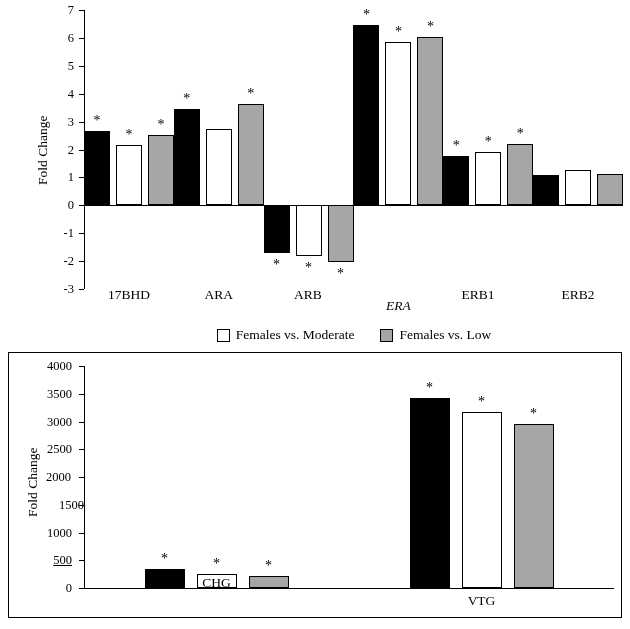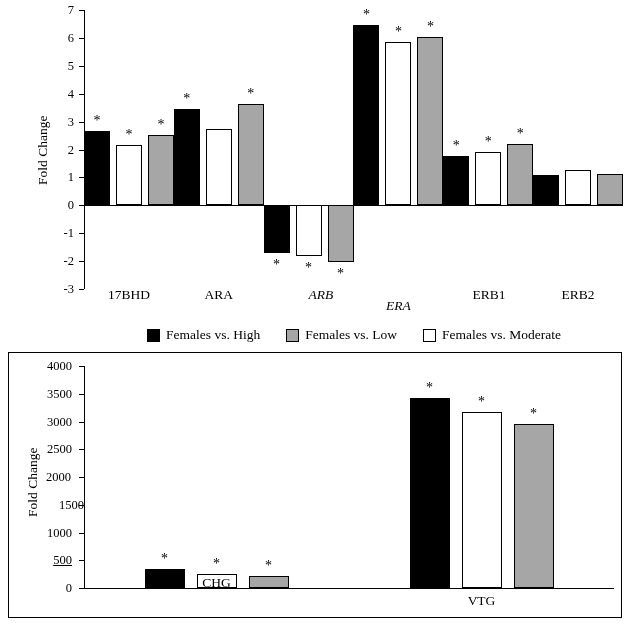--- a/index.html
+++ b/index.html
@@ -162,39 +162,35 @@
         <div class="star" style="width: 26px; left: 391.25px; top: 125.29px;">*</div>
         <div class="bar" style="left: 423.25px; top: 133.92px; width: 26px; height: 61.38px; background: rgb(166, 166, 166);"></div>
         <div class="star" style="width: 26px; left: 423.25px; top: 116.92px;">*</div>
         <div class="bar" style="left: 449.083px; top: 165.168px; width: 26px; height: 30.132px; background: rgb(0, 0, 0);"></div>
         <div class="bar" style="left: 481.083px; top: 159.867px; width: 26px; height: 35.433px; background: rgb(255, 255, 255);"></div>
         <div class="bar" style="left: 513.083px; top: 164.052px; width: 26px; height: 31.248px; background: rgb(166, 166, 166);"></div>
       </div>
     <div id="top-cats">
         <div class="cat-label" style="width: 89.8333px; left: 84px; top: 288px;">17BHD</div>
         <div class="cat-label" style="width: 89.8333px; left: 173.833px; top: 288px;">ARA</div>
-        <div class="cat-label" style="width: 89.8333px; left: 276px; top: 288px; font-style: italic;">ARB</div>
+        <div class="cat-label" style="width: 89.8333px; left: 263px; top: 288px;">ARB</div>
         <div class="cat-label" style="width: 89.8333px; left: 353.5px; top: 299px; font-style: italic;">ERA</div>
-        <div class="cat-label" style="width: 89.8333px; left: 444px; top: 288px;">ERB1</div>
+        <div class="cat-label" style="width: 89.8333px; left: 433px; top: 288px;">ERB1</div>
         <div class="cat-label" style="width: 89.8333px; left: 533.167px; top: 288px;">ERB2</div>
       </div>
   </div>
 
   <div class="legend" id="legend" style="left:84px; top:325px; width:540px; height:20px;">
       <div class="legend-item">
-        <span class="legend-swatch" style="background: rgb(0, 0, 0);"></span>
-        <span>Females vs. High</span>
+        <span class="legend-swatch" style="background: rgb(255, 255, 255);"></span>
+        <span>Females vs. Moderate</span>
       </div>
       <div class="legend-item">
         <span class="legend-swatch" style="background: rgb(166, 166, 166);"></span>
         <span>Females vs. Low</span>
-      </div>
-      <div class="legend-item">
-        <span class="legend-swatch" style="background: rgb(255, 255, 255);"></span>
-        <span>Females vs. Moderate</span>
       </div>
     </div>
 
   <div class="chart" id="chart-bottom" style="left:8px; top:352px; width:614px; height:277px;">
     <div class="frame-box" style="left:0; top:0; width:614px; height:266px;"></div>
     <div class="y-axis-title" style="left:18px; top:165px;">Fold Change</div>
     <div id="bot-ticks">
         <div class="tick-label" style="width: 44px; left: 20px; top: 230px;">0</div>
         <div class="tick-label" style="width: 44px; left: 20px; top: 202.25px; text-decoration: underline;">500</div>
         <div class="tick-label" style="width: 44px; left: 20px; top: 174.5px;">1000</div>

